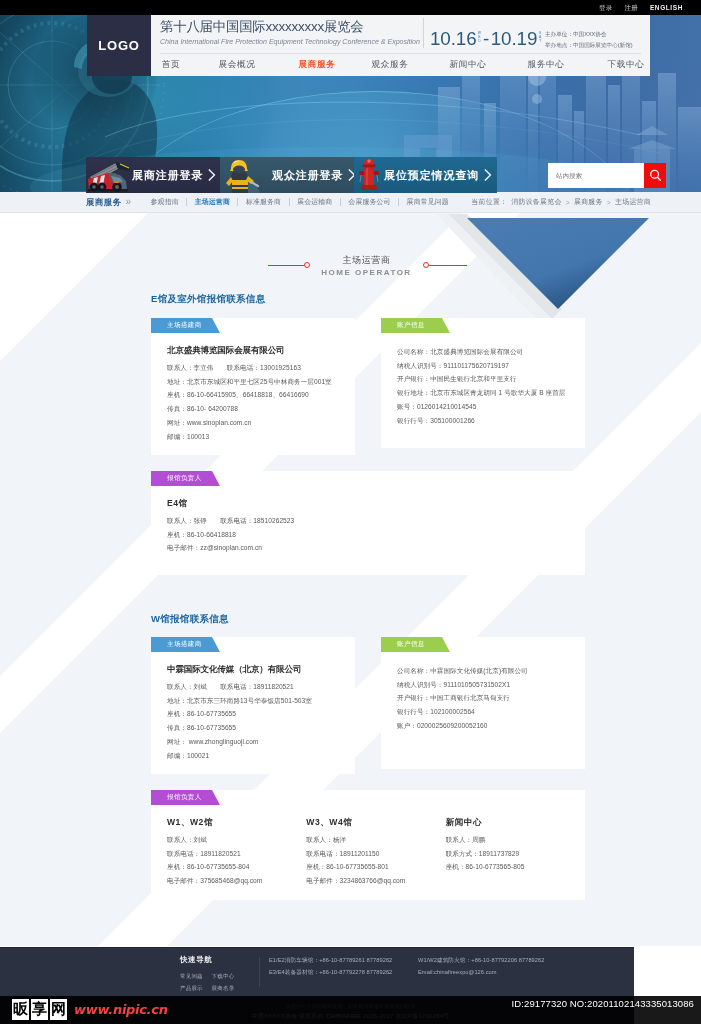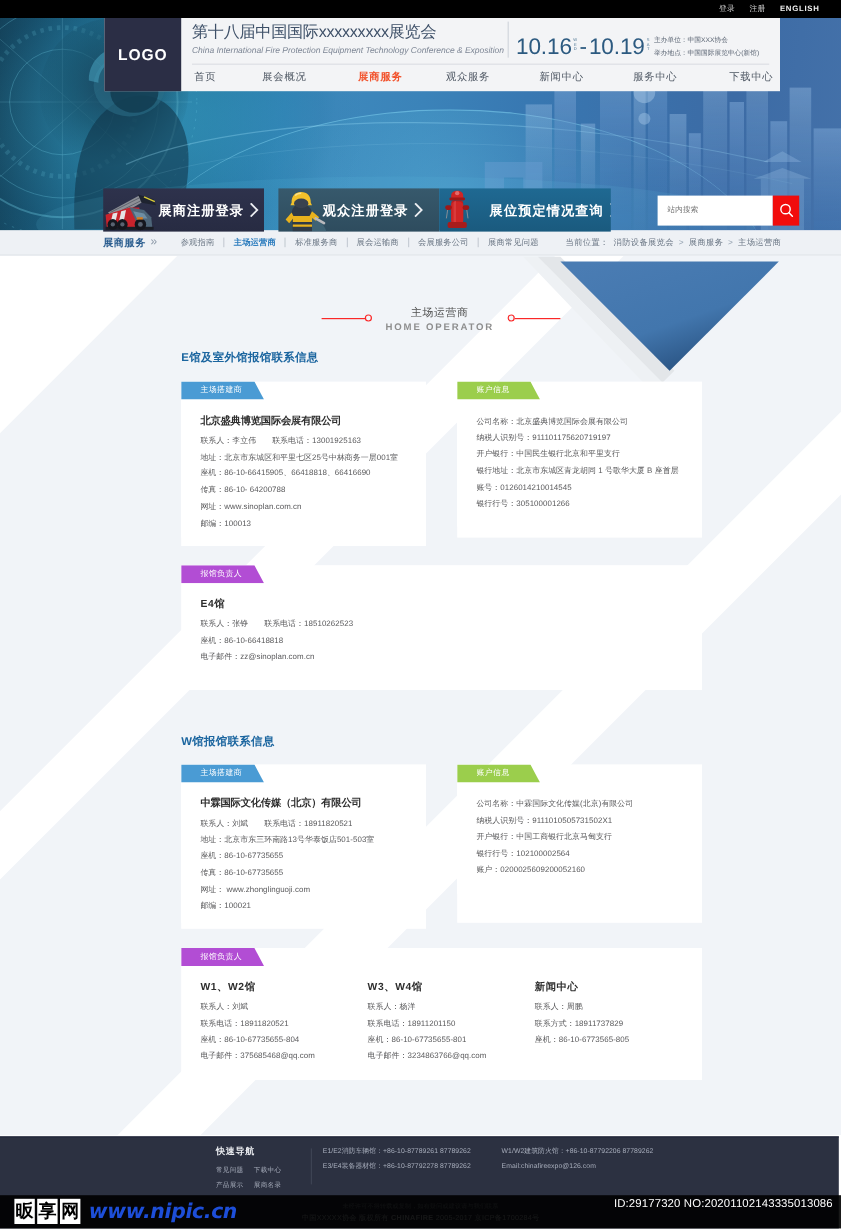--- a/index.html
+++ b/index.html
@@ -75,22 +75,22 @@
 .hdr-nav .nv.n3{left:239px;} .hdr-nav .nv.n4{left:317px;} .hdr-nav .nv.n5{left:395px;}
 .hdr-nav .nv.n6{left:475px;}
 
 
 .hbtns{position:absolute;left:86px;top:157px;height:36px;display:flex;z-index:25;}
 .hbtn{height:36px;display:flex;align-items:center;position:relative;overflow:hidden;flex:0 0 auto;}
 .hbtn .lbl{font-size:11px;color:#fff;font-weight:bold;letter-spacing:0.9px;white-space:nowrap;}
 .hbtn .arw{margin-left:5px;width:8px;height:12px;display:block;flex:0 0 8px;}
 .hbtn .arw svg{display:block;position:static;}
 .hbtn.b1{width:134px;background:linear-gradient(180deg,#2e324c 0%,#272b42 100%);padding-left:46px;}
-.hbtn.b2{width:134px;background:linear-gradient(180deg,#37596c 0%,#2e4c5e 100%);padding-left:37px;margin-left:12px;}
-.hbtn.b3{width:143px;background:linear-gradient(180deg,#1f6992 0%,#1a5a7e 100%);padding-left:42px;}
+.hbtn.b2{width:134px;background:linear-gradient(180deg,#37596c 0%,#2e4c5e 100%);padding-left:52px;}
+.hbtn.b3{width:143px;background:linear-gradient(180deg,#1f6992 0%,#1a5a7e 100%);padding-left:30px;}
 .hbtn svg{position:absolute;left:0;top:0;}
 
 
 .hsearch{position:absolute;left:548px;top:163px;width:118px;height:25px;z-index:25;display:flex;}
 .hsearch input{flex:1;border:0;background:#fff;font-size:6.5px;color:#999;padding-left:8px;outline:none;
   font-family:"Liberation Sans",sans-serif;height:25px;}
 .hsearch .sbtn{width:30px;height:25px;background:#f10c0c;display:flex;align-items:center;justify-content:center;cursor:pointer;}
 
 
 .subnav{position:absolute;left:0;top:192px;width:701px;height:21px;background:#eef1f5;border-bottom:1px solid #e1e5ea;z-index:20;}
@@ -135,21 +135,21 @@
 .ccard .tag{position:relative;height:15px;width:69px;}
 .ccard .tag svg{position:absolute;left:0;top:0;}
 .ccard .tag span{position:absolute;left:16px;top:0;height:15px;display:flex;align-items:center;
   font-size:6.6px;color:#fff;letter-spacing:0.35px;}
 .ccard .cbody{display:flex;padding:12px 0 16px 16px;}
 .ccol{}
 .ccol .cname{font-size:8.6px;font-weight:bold;color:#2e2e2e;letter-spacing:0.5px;line-height:11px;margin-bottom:5px;}
 .ccol .cline{font-size:6.6px;color:#59595b;line-height:13.6px;letter-spacing:0.05px;white-space:nowrap;}
 
 
-.footer{position:absolute;left:0;top:947px;width:699px;height:77px;background:#2c3141;z-index:30;border-top:1.5px solid #22273a;}
+.footer{position:absolute;left:0;top:947px;width:634px;height:77px;background:#2c3141;z-index:30;border-top:1.5px solid #22273a;}
 .ft-cols{position:absolute;left:180px;top:7px;display:flex;}
 .ft-nav{width:89px;}
 .ft-h{font-size:7.5px;color:#eaecf0;font-weight:bold;letter-spacing:0.6px;line-height:10px;margin-bottom:6px;}
 .ft-navrow{font-size:5.5px;color:#a7adbb;line-height:11.5px;letter-spacing:0.2px;}
 .ft-navrow span{margin-right:7px;}
 .ft-contact{}
 .ft-crow{display:flex;font-size:5.7px;color:#a7adbb;line-height:11.5px;letter-spacing:0.05px;}
 .ft-crow .c1{width:149px;}
 .ft-crow .c2{width:180px;}
 .ft-vline{position:absolute;left:259px;top:9px;width:1px;height:30px;background:#3d4353;}
@@ -157,21 +157,21 @@
 .ft-copy .l1{font-size:5px;color:#9aa0ad;line-height:10px;letter-spacing:0.2px;}
 .ft-copy .l2{font-size:6px;color:#d2d6de;line-height:11px;letter-spacing:0.2px;}
 .ft-copy .l2 b{font-weight:bold;letter-spacing:0.3px;}
 
 
 .wm{position:absolute;left:0;top:996px;width:701px;height:28px;background:rgba(0,0,0,0.90);z-index:50;}
 .wm-logo{position:absolute;left:12px;top:3px;display:flex;align-items:center;}
 .wm-cn{display:flex;gap:2px;}
 .wm-cn i{background:#fff;color:#000;font-style:normal;font-weight:bold;font-size:15px;line-height:19px;padding:1px 1px;
   font-family:"DejaVu Sans",sans-serif;display:inline-block;}
-.wm-url{color:#1d4ed8;font-size:17px;font-style:italic;font-weight:bold;margin-left:7px;letter-spacing:-0.3px;
+.wm-url{color:#ef4444;font-size:13px;font-style:italic;font-weight:bold;margin-left:7px;letter-spacing:-0.3px;
   font-family:"DejaVu Sans",sans-serif;}
 .wm-id{position:absolute;right:7px;top:2px;color:#fff;font-size:9.5px;letter-spacing:0.1px;
   font-family:"Liberation Sans",sans-serif;}
 </style>
 </head>
 <body>
 
 <div class="page">
 
 <div class="topbar">

